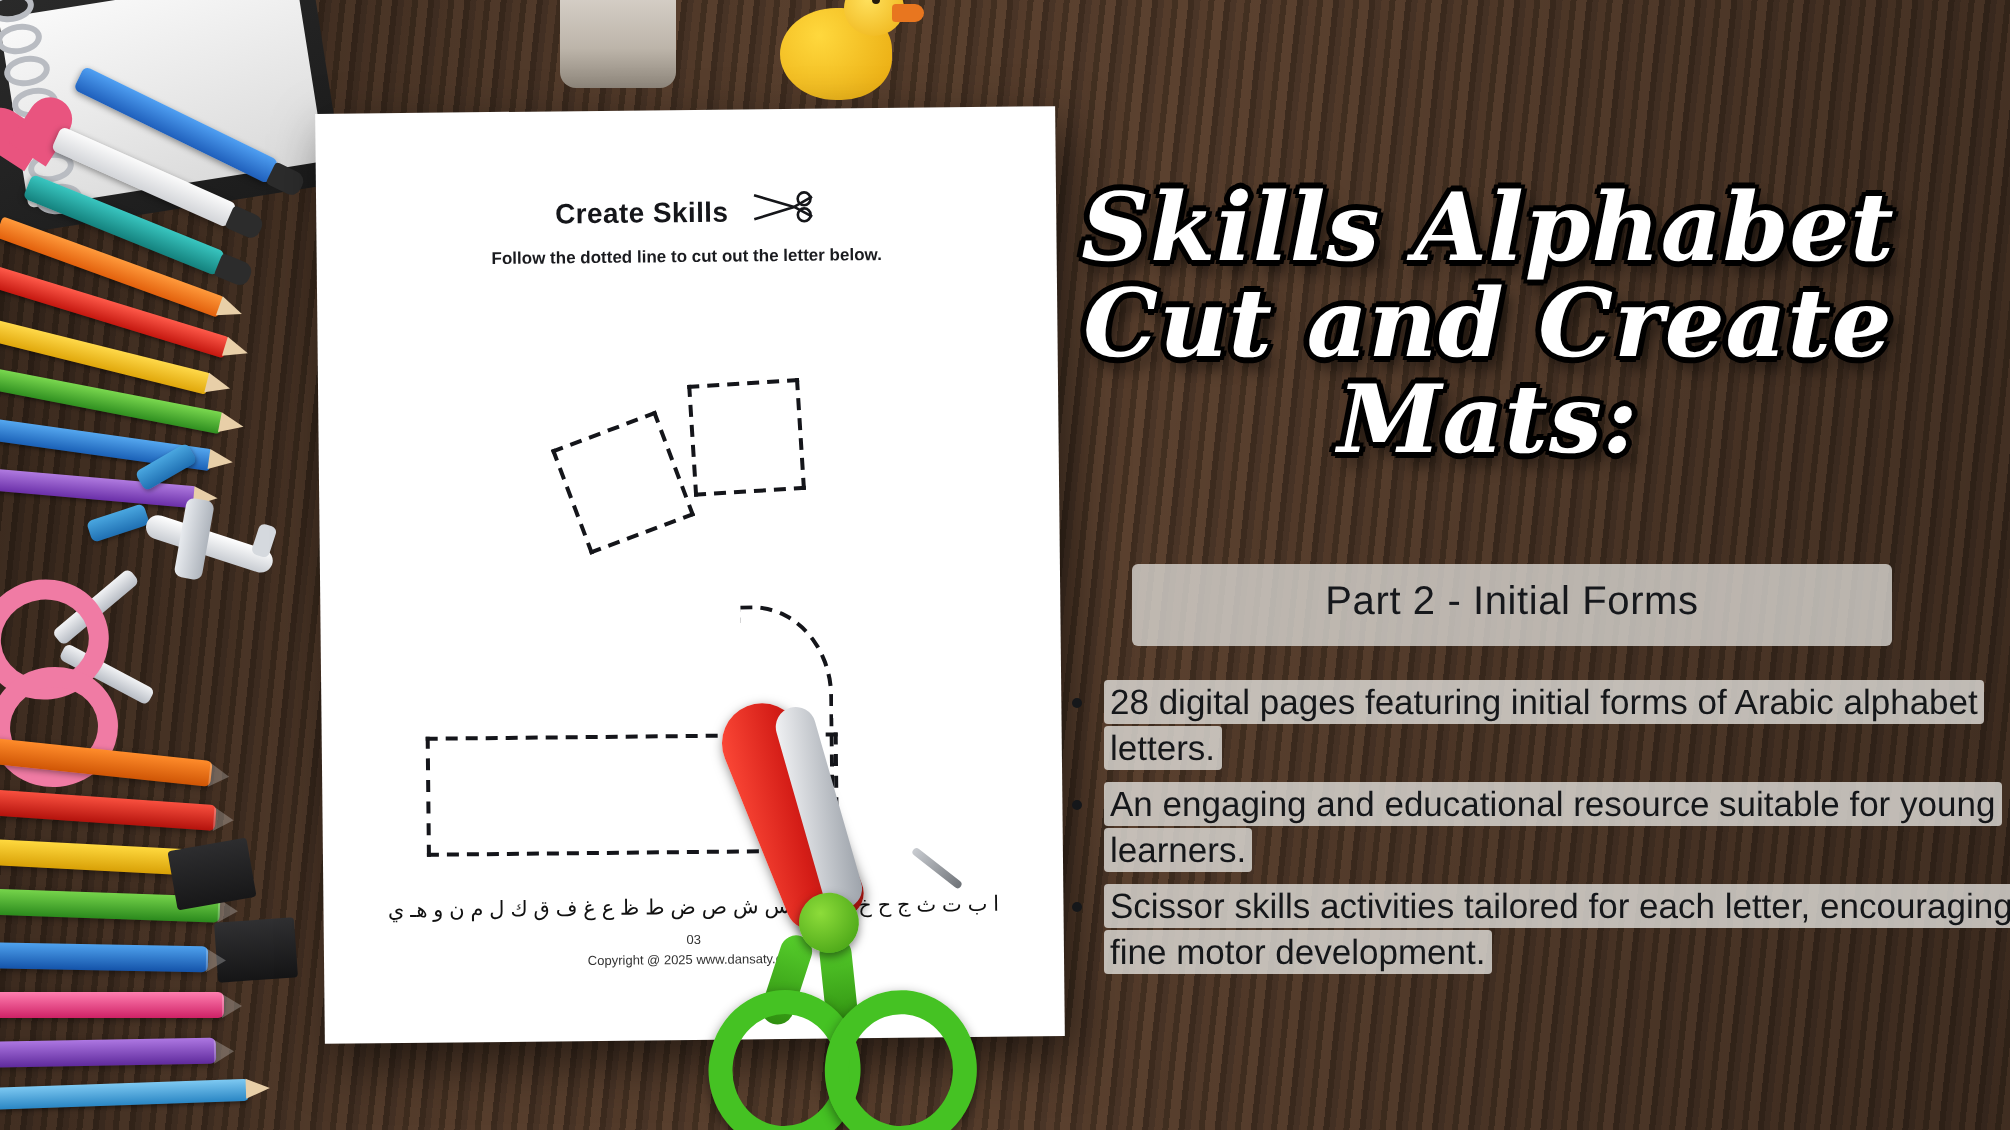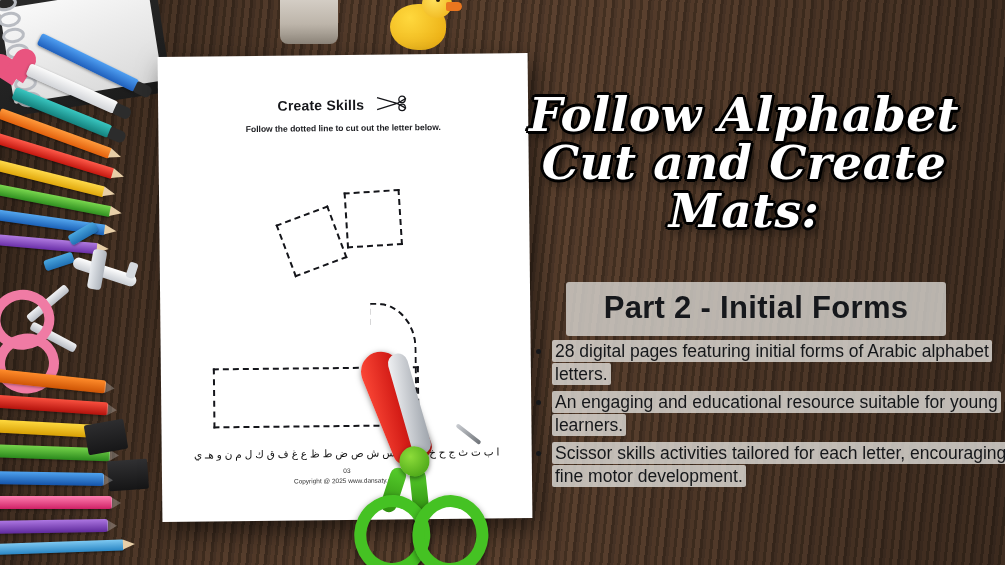--- a/index.html
+++ b/index.html
@@ -388,23 +388,23 @@
   .subtitle-bar {
     position: absolute;
     left: 566px; top: 282px;
     width: 360px;
     padding: 8px 10px 10px 10px;
     background: rgba(216, 214, 209, 0.80);
     border-radius: 3px;
     text-align: center;
   }
   .subtitle-text {
-    font-size: 31px;
+    font-size: 20px;
     color: #16181c;
-    font-weight: bold;
+    font-weight: normal;
     letter-spacing: 0.3px;
   }
 
   .bullets {
     position: absolute;
     left: 532px; top: 340px;
     width: 478px;
   }
   .bullet {
     position: relative;
@@ -574,21 +574,21 @@
     <div class="bs-blade-silver"></div>
     <div class="bs-needle"></div>
     <div class="bs-arm" style="left:40px; top:118px; transform:rotate(14deg);"></div>
     <div class="bs-arm" style="left:66px; top:118px; transform:rotate(-10deg);"></div>
     <div class="bs-pivot"></div>
     <div class="bs-handle" style="left:12px; top:146px;"></div>
     <div class="bs-handle" style="left:70px; top:142px;"></div>
   </div>
 
   <div class="title-block">
-    <div class="title-line">Follow Alphabet</div>
+    <div class="title-line">Skills Alphabet</div>
     <div class="title-line">Cut and Create</div>
     <div class="title-line">Mats:</div>
   </div>
 
   <div class="subtitle-bar">
     <span class="subtitle-text">Part 2 - Initial Forms</span>
   </div>
 
   <div class="bullets">
     <div class="bullet">

